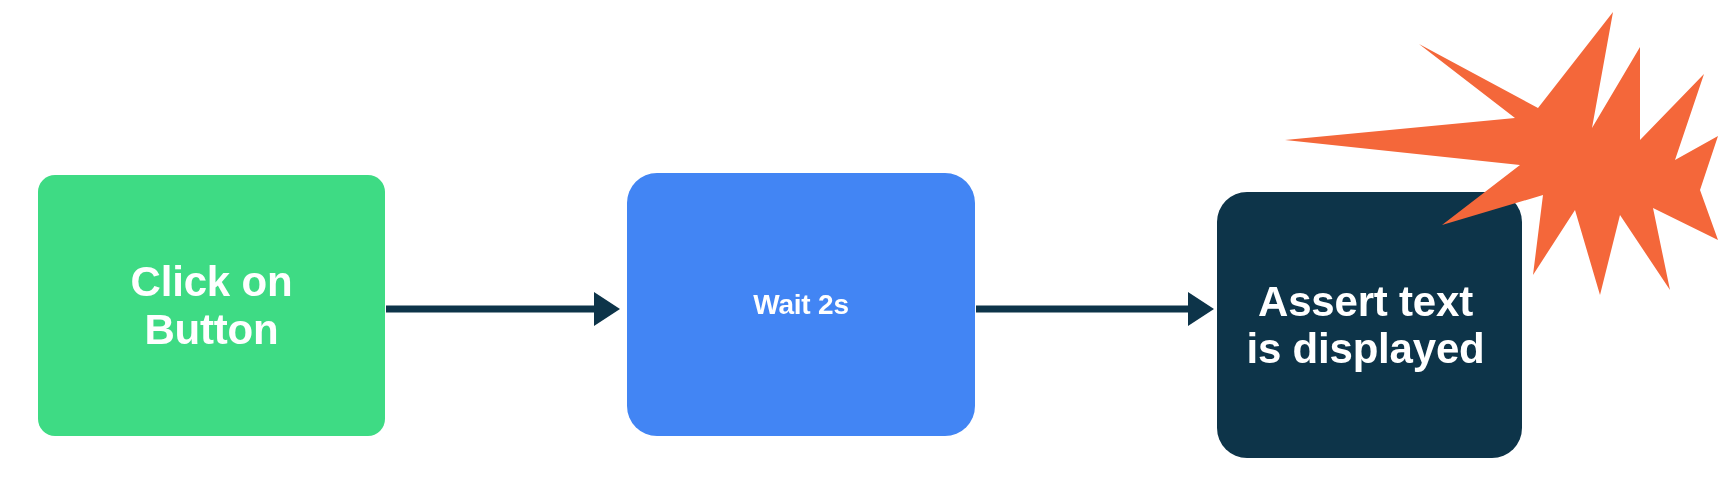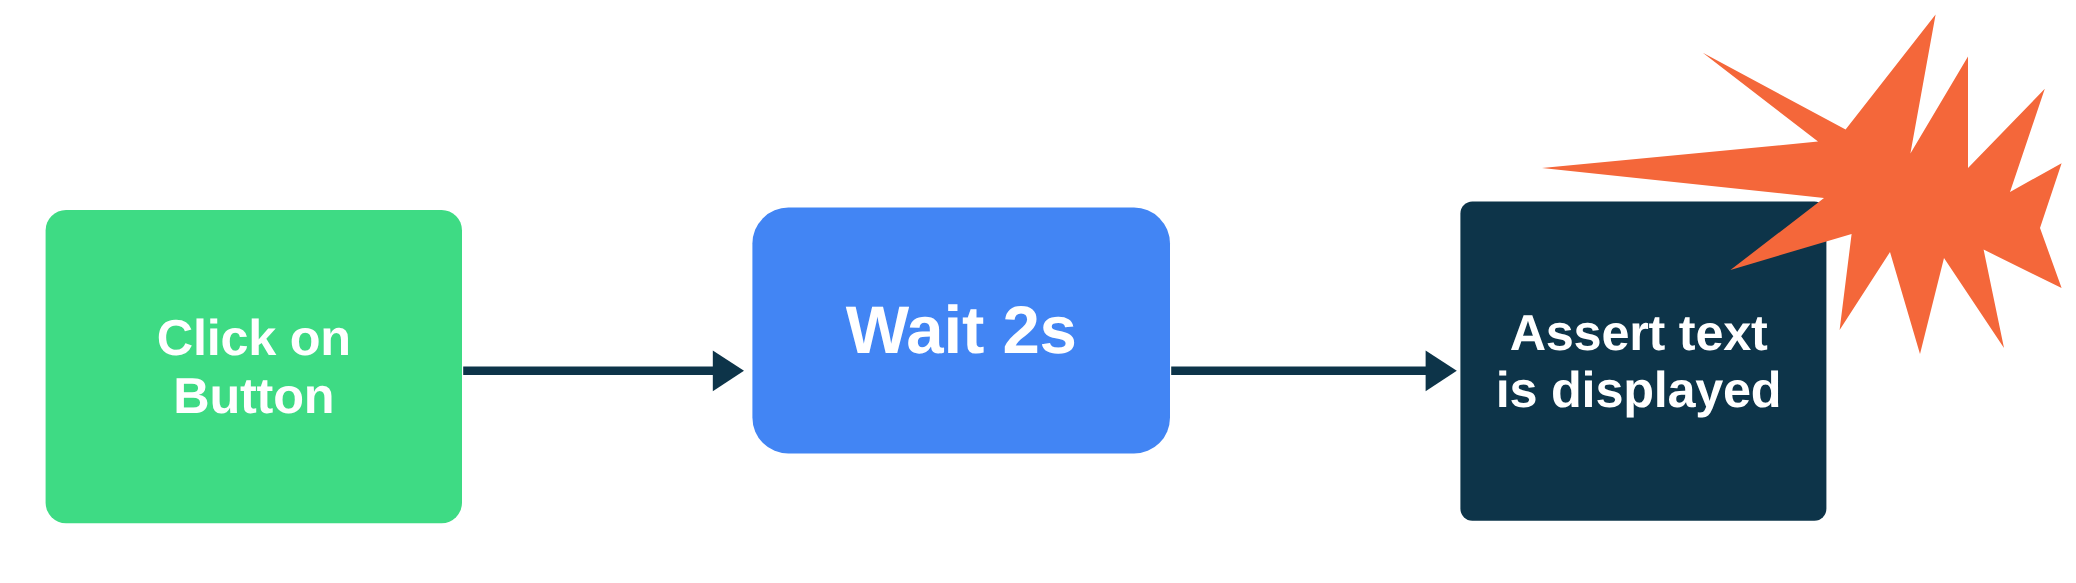--- a/index.html
+++ b/index.html
@@ -37,33 +37,33 @@
     height: 261px;
     background: #3edb84;
     border-radius: 17px;
     font-size: 42px;
     padding: 0 26px;
   }
   #node-wait {
     left: 627px;
     top: 173px;
     width: 348px;
-    height: 205px;
+    height: 263px;
     background: #4285f4;
     border-radius: 30px;
-    font-size: 56px;
+    font-size: 28px;
     padding: 0 24px;
   }
   #node-assert {
     left: 1217px;
-    top: 168px;
+    top: 192px;
     width: 305px;
     height: 266px;
     background: #0d3449;
-    border-radius: 10px;
+    border-radius: 30px;
     font-size: 42px;
     padding: 0 8px;
     z-index: 3;
   }
   #node-assert .node-label {
     position: relative;
     left: -4px;
   }
   .edge {
     position: absolute;

